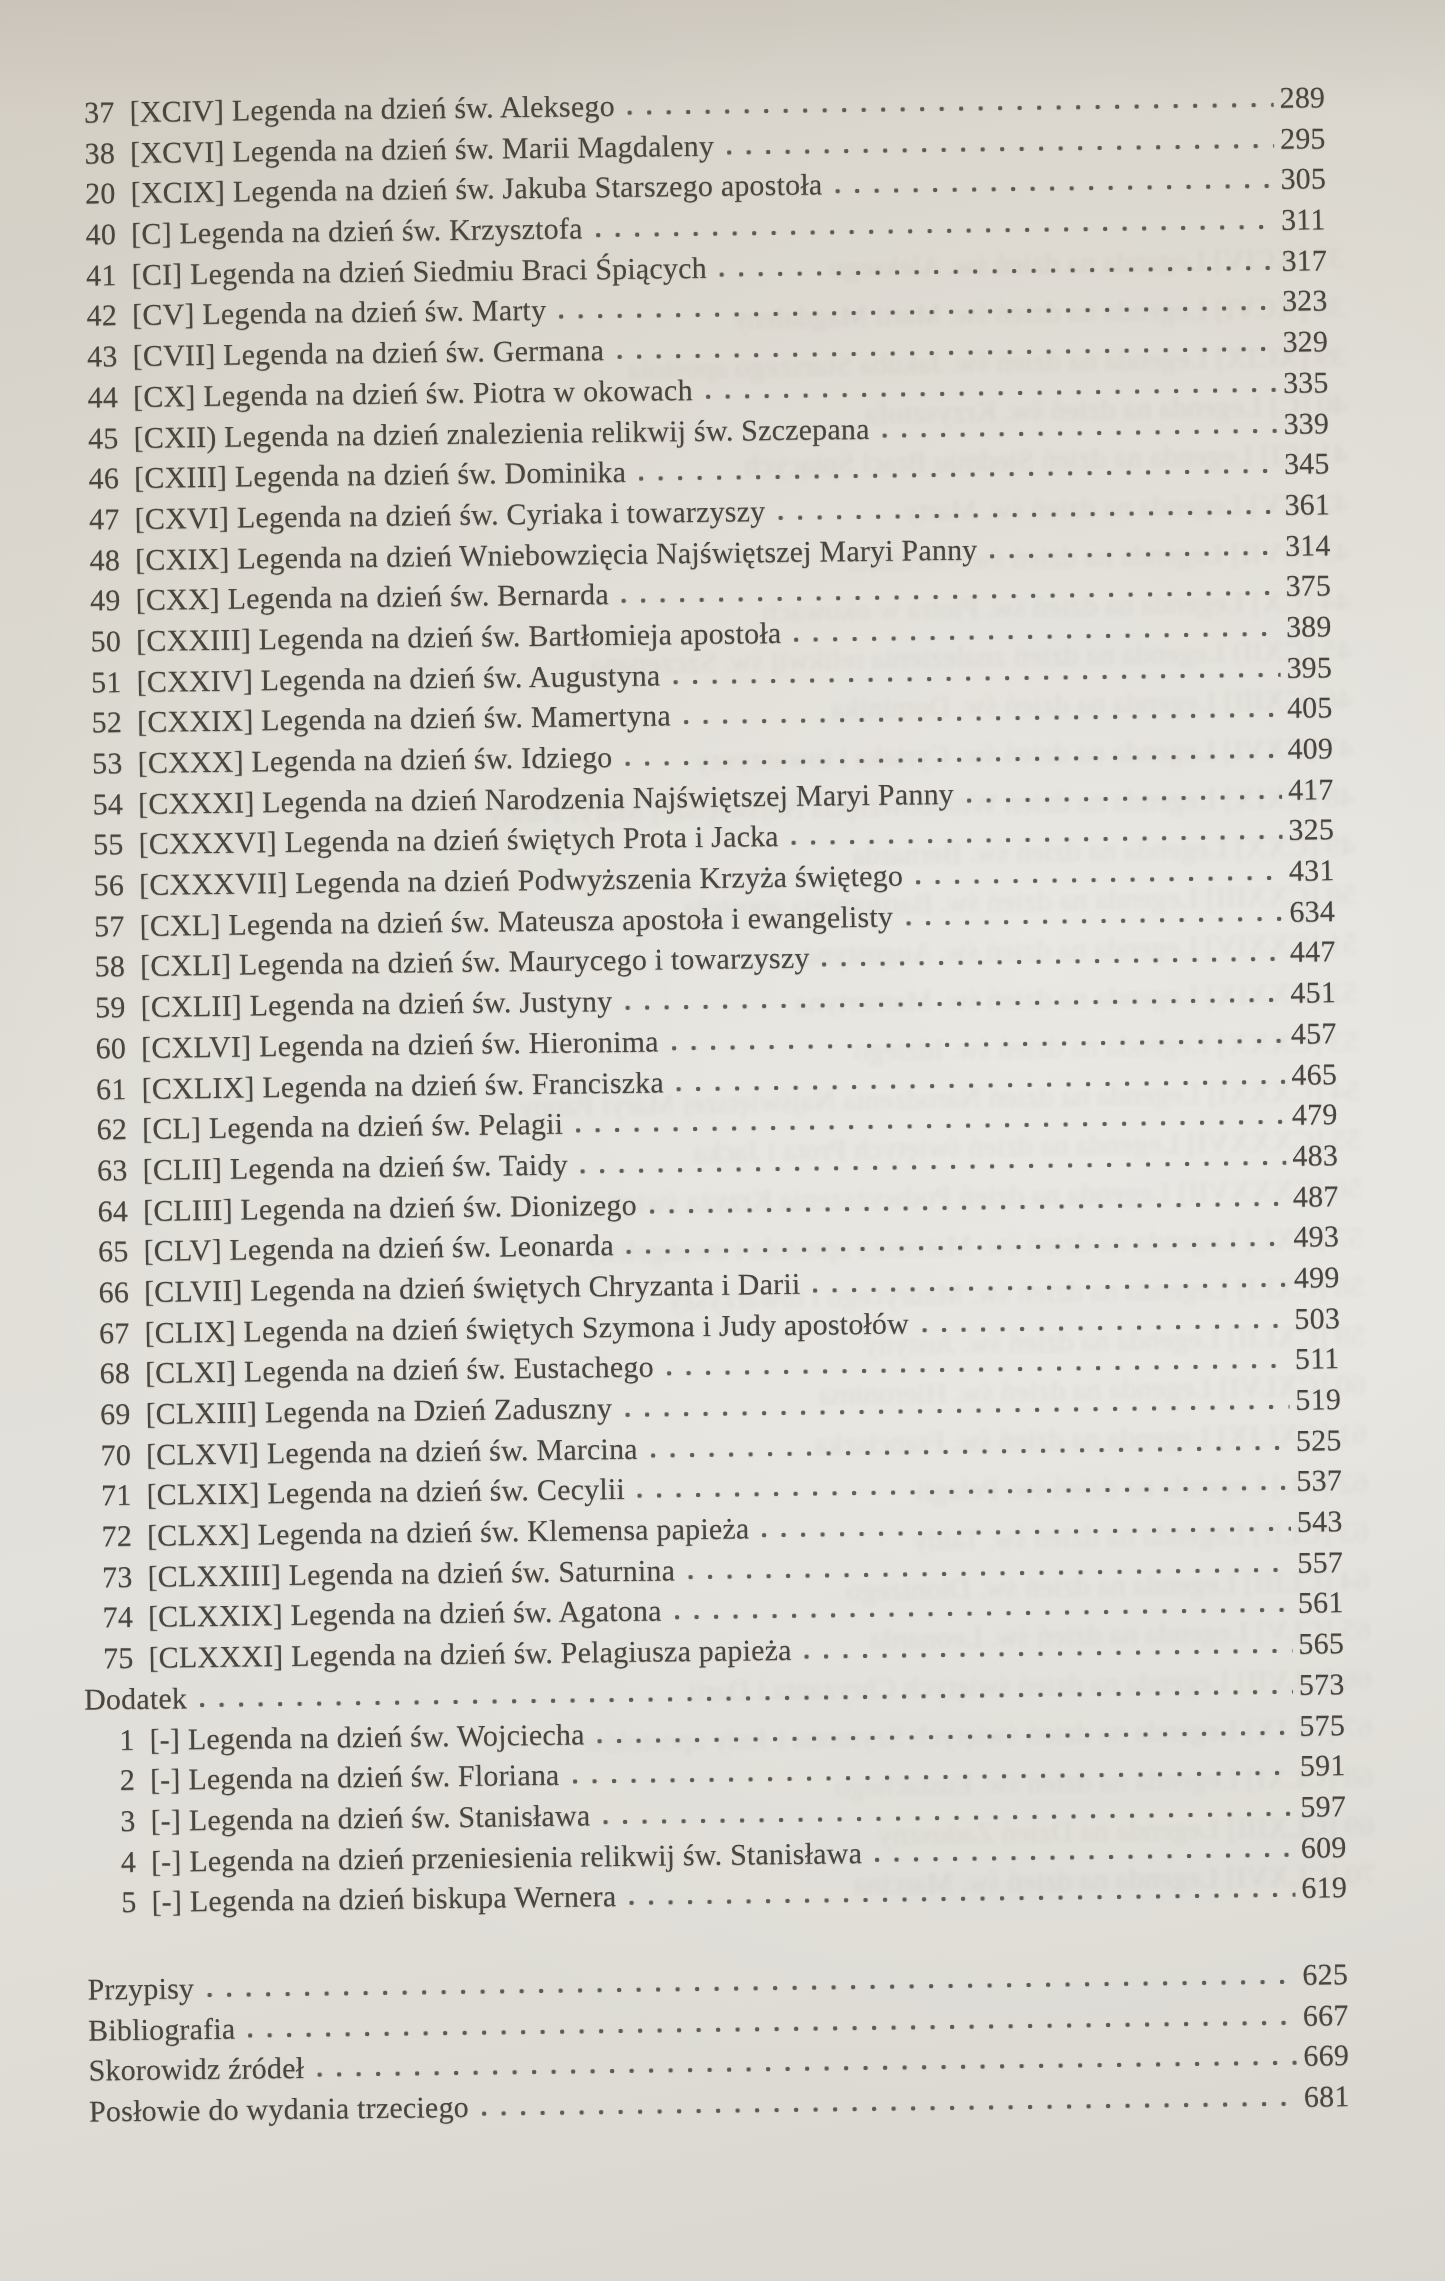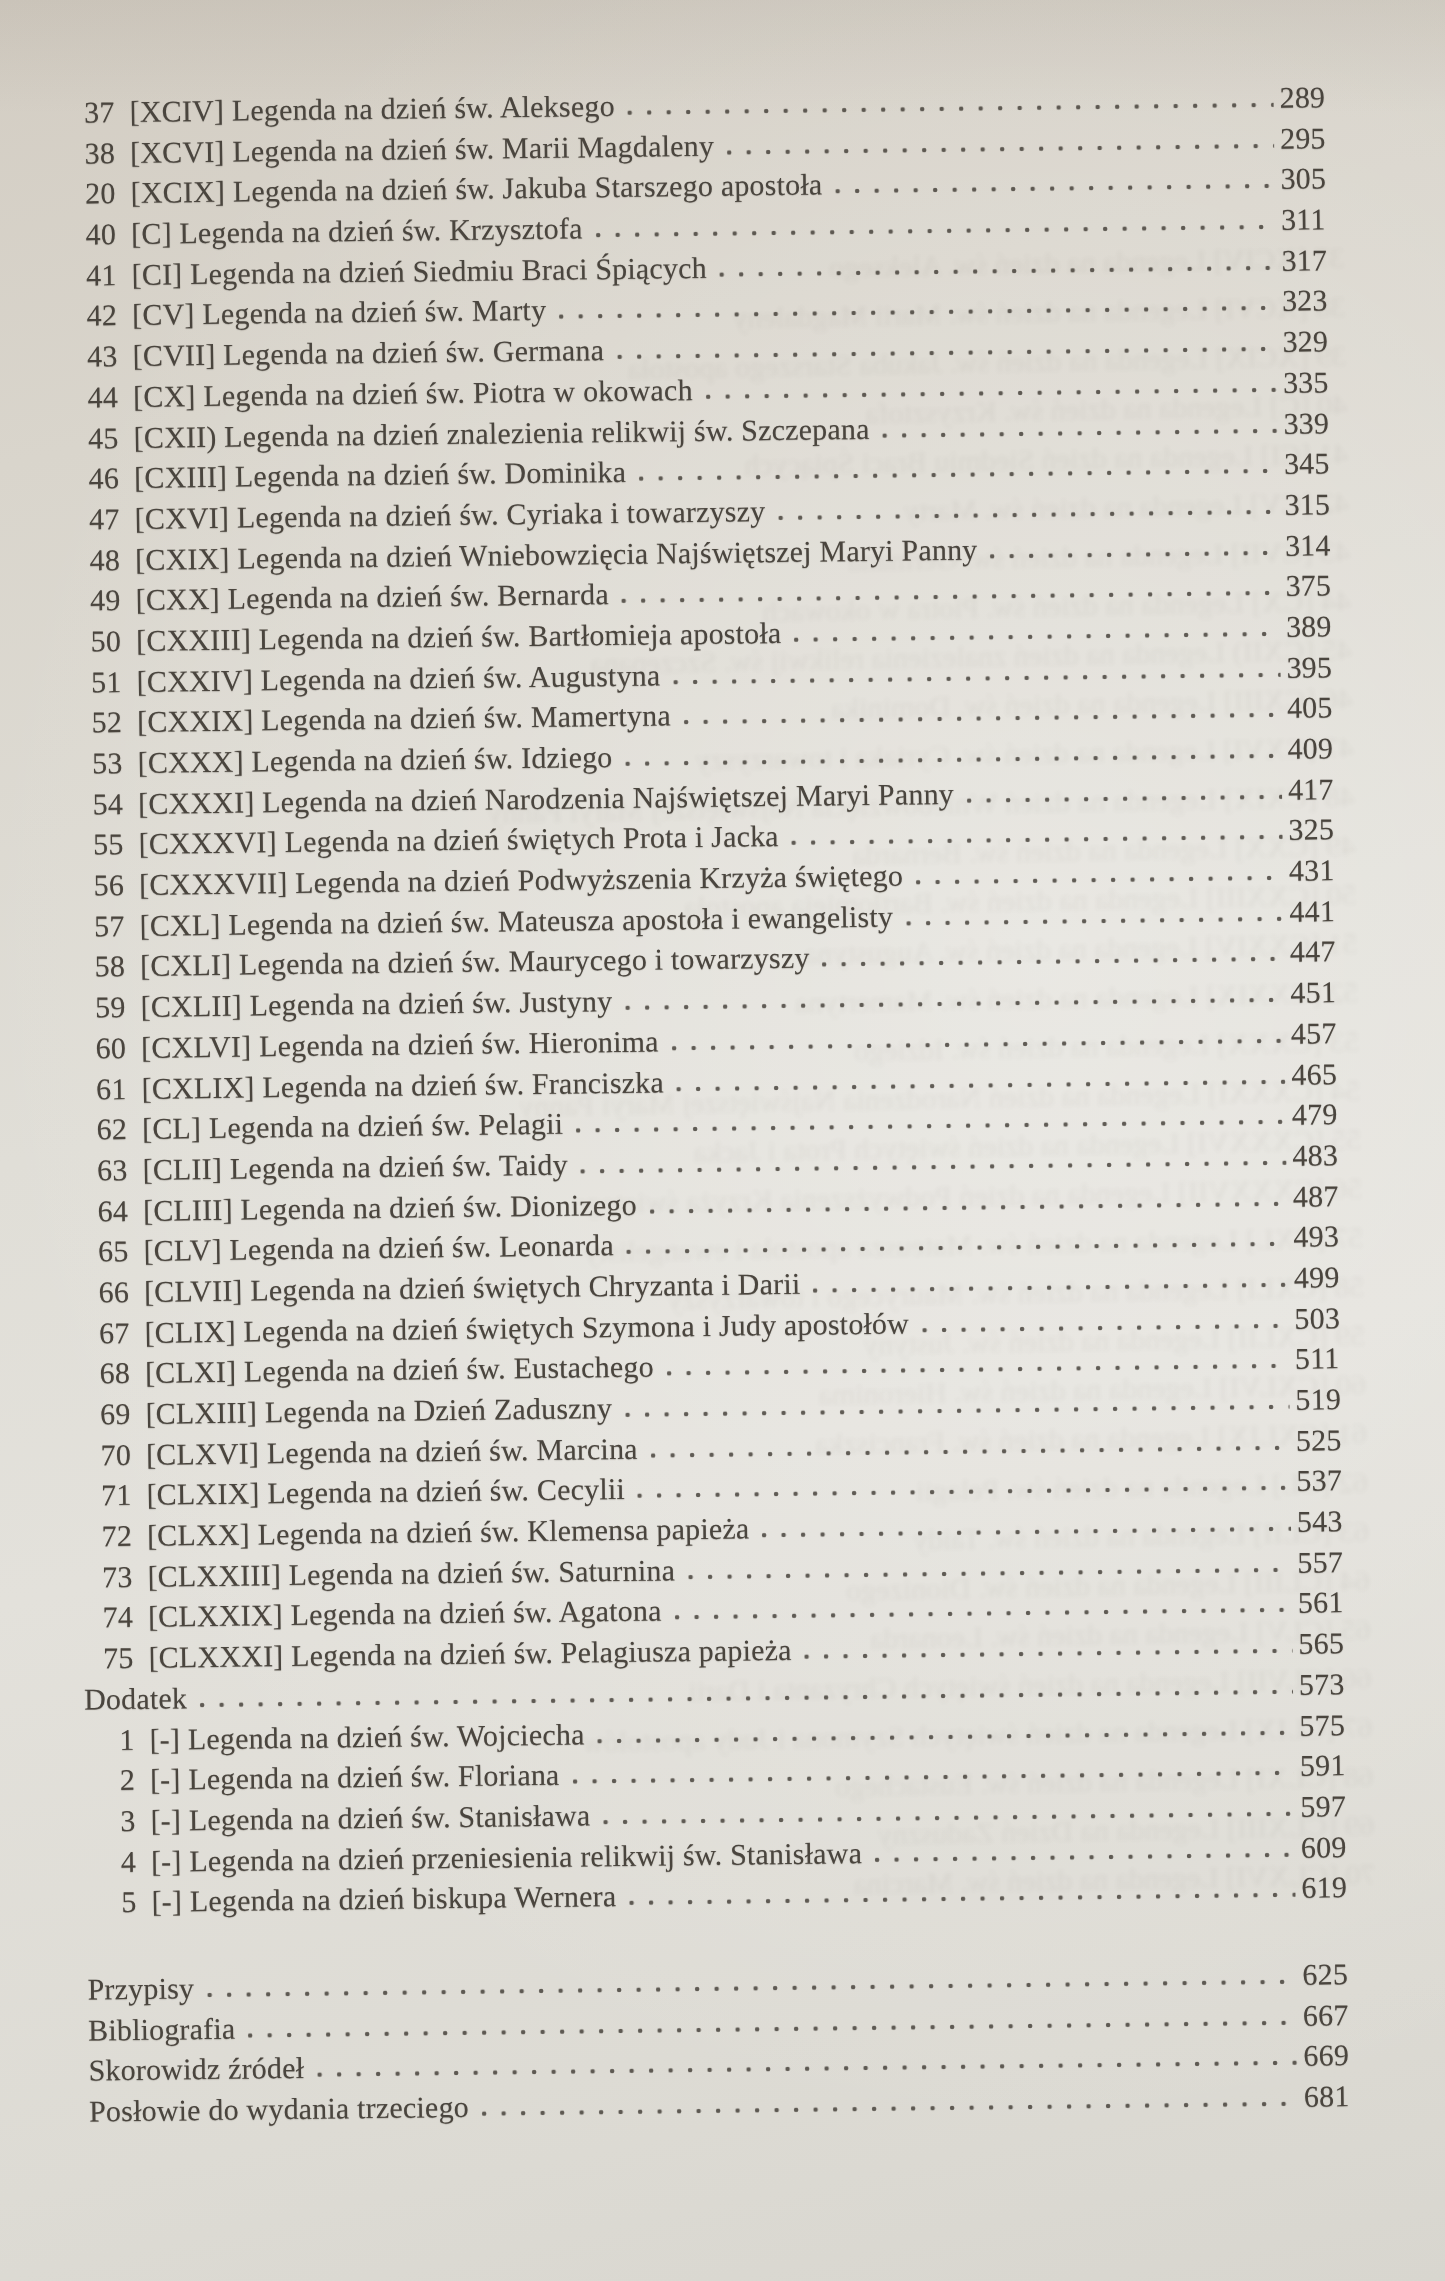--- a/index.html
+++ b/index.html
@@ -148,21 +148,21 @@
         <div class="toc-row">
     <span class="num">46</span>
     <span class="title">[CXIII] Legenda na dzień św. Dominika</span>
     <span class="leader"></span>
     <span class="pg">345</span>
   </div>
         <div class="toc-row">
     <span class="num">47</span>
     <span class="title">[CXVI] Legenda na dzień św. Cyriaka i towarzyszy</span>
     <span class="leader"></span>
-    <span class="pg">315</span>
+    <span class="pg">361</span>
   </div>
         <div class="toc-row">
     <span class="num">48</span>
     <span class="title">[CXIX] Legenda na dzień Wniebowzięcia Najświętszej Maryi Panny</span>
     <span class="leader"></span>
     <span class="pg">314</span>
   </div>
         <div class="toc-row">
     <span class="num">49</span>
     <span class="title">[CXX] Legenda na dzień św. Bernarda</span>
@@ -208,21 +208,21 @@
         <div class="toc-row">
     <span class="num">56</span>
     <span class="title">[CXXXVII] Legenda na dzień Podwyższenia Krzyża świętego</span>
     <span class="leader"></span>
     <span class="pg">431</span>
   </div>
         <div class="toc-row">
     <span class="num">57</span>
     <span class="title">[CXL] Legenda na dzień św. Mateusza apostoła i ewangelisty</span>
     <span class="leader"></span>
-    <span class="pg">441</span>
+    <span class="pg">634</span>
   </div>
         <div class="toc-row">
     <span class="num">58</span>
     <span class="title">[CXLI] Legenda na dzień św. Maurycego i towarzyszy</span>
     <span class="leader"></span>
     <span class="pg">447</span>
   </div>
         <div class="toc-row">
     <span class="num">59</span>
     <span class="title">[CXLII] Legenda na dzień św. Justyny</span>

